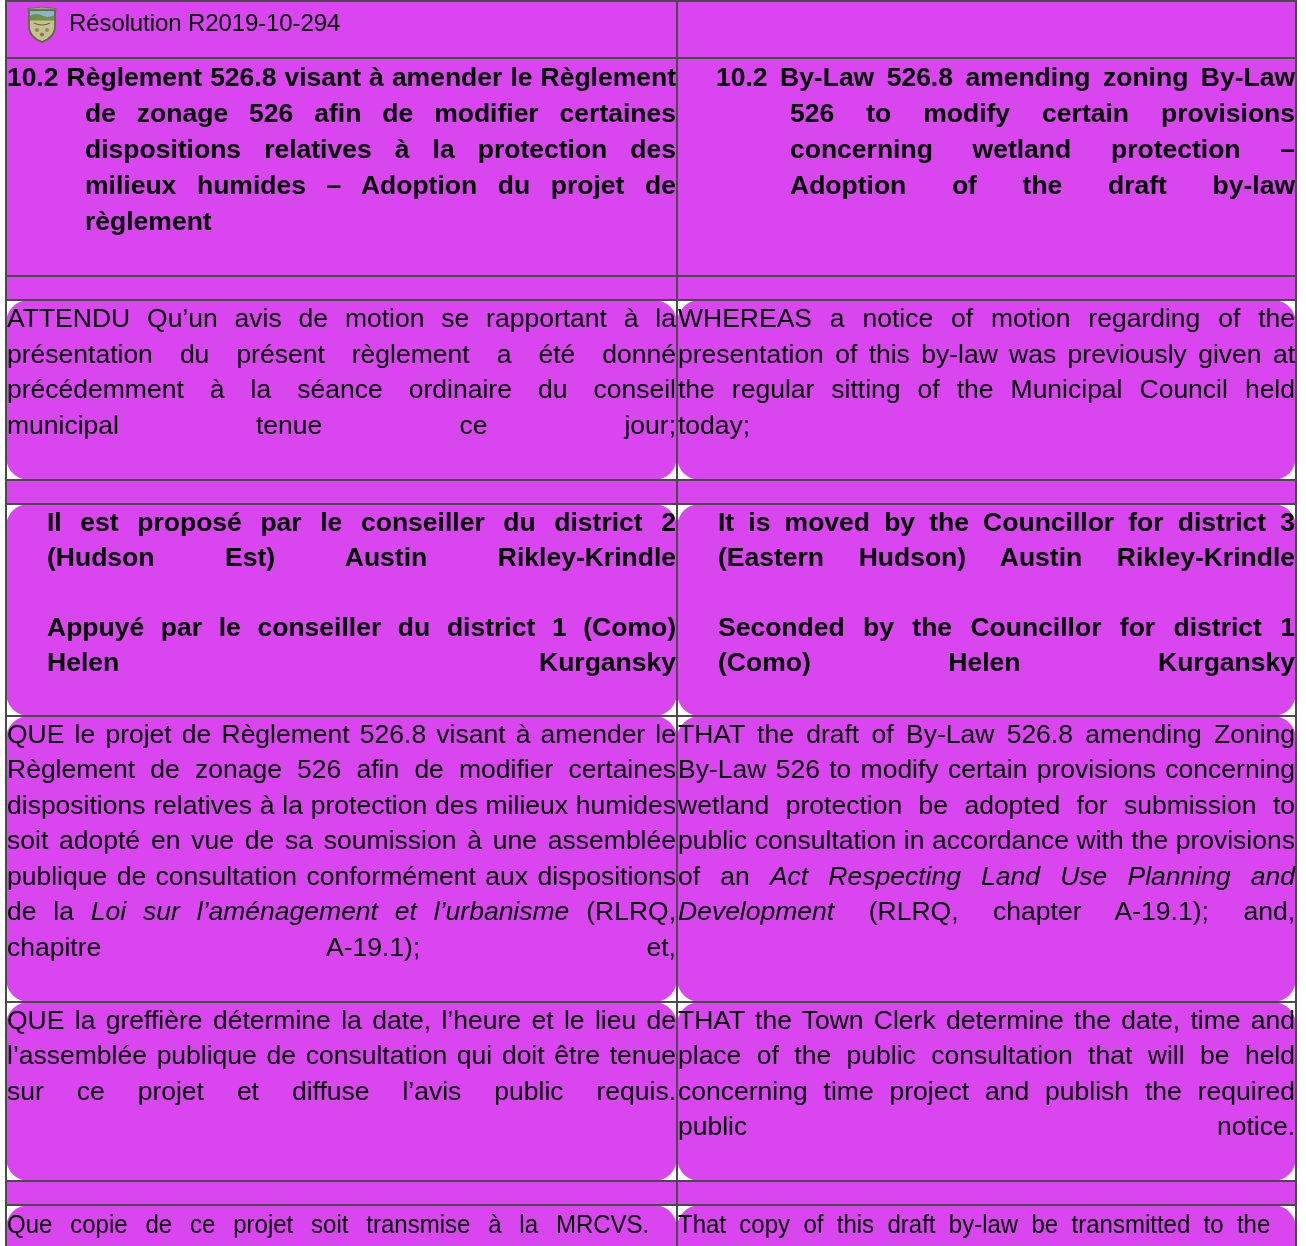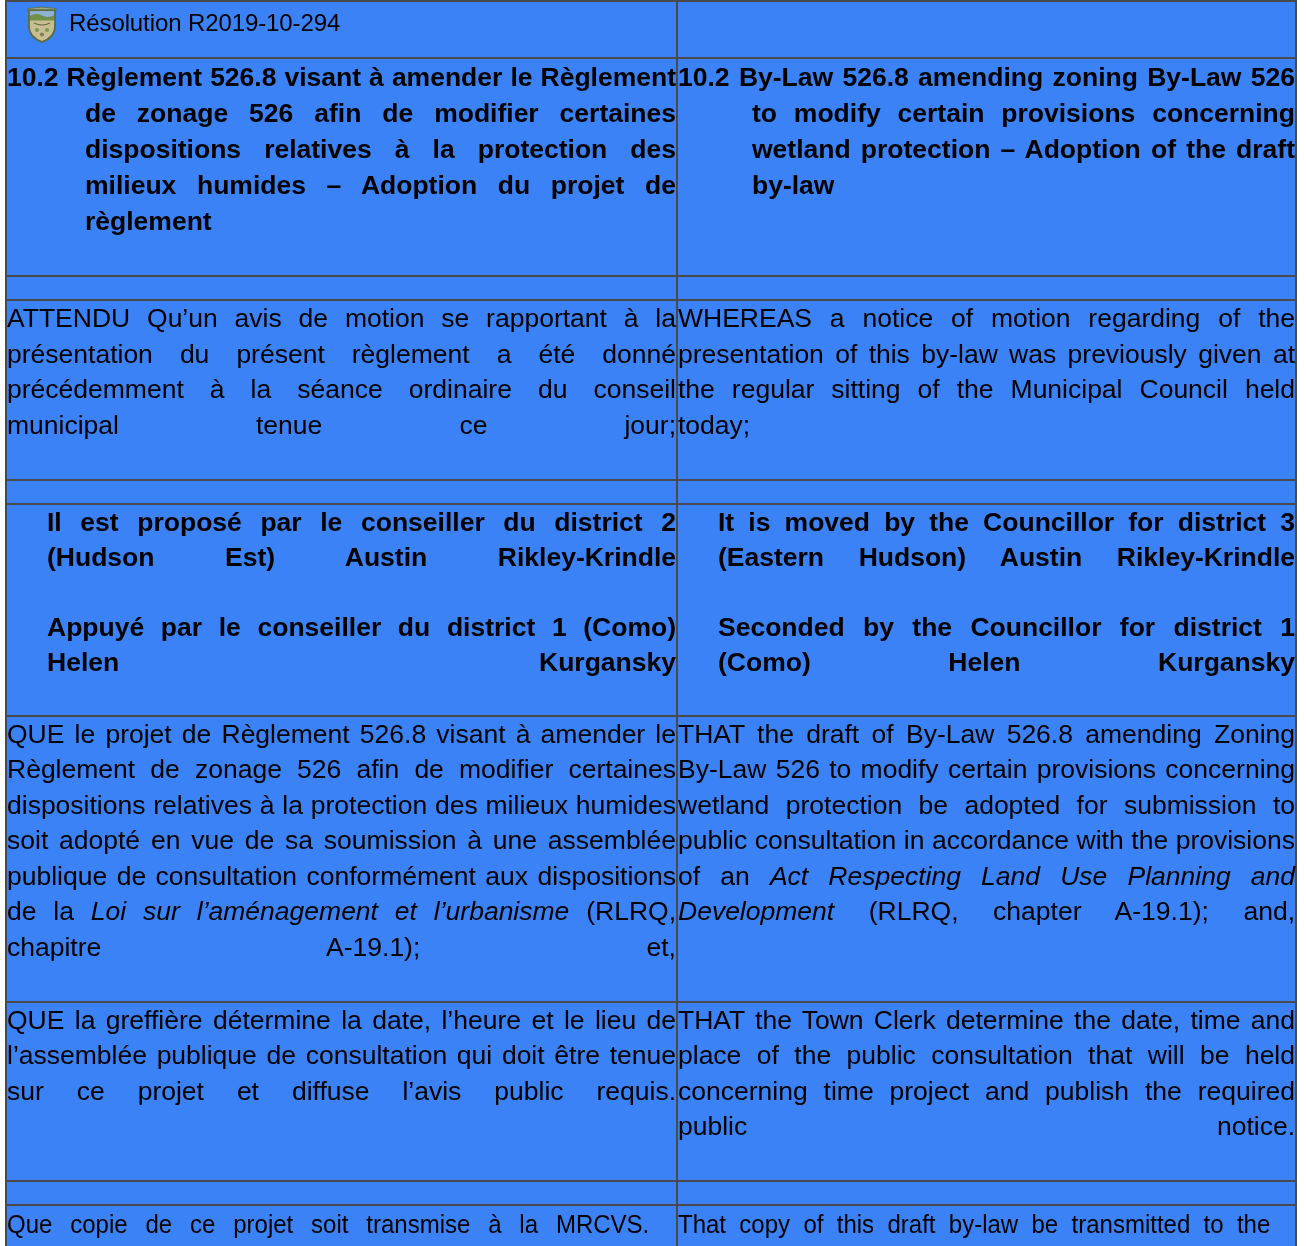--- a/index.html
+++ b/index.html
@@ -31,21 +31,21 @@
     margin-top: 0px;
   }
 
   table.doc-table col.col-fr { width: 671px; }
   table.doc-table col.col-en { width: 619px; }
 
   table.doc-table td {
     border: 2px solid #4a4a4a;
     vertical-align: top;
     padding: 0;
-    background: #3b82f6;
+    background: #d946ef;
   }
 
   
   .hdr-cell-fr {
     height: 55px;
     padding: 6px 0 0 0;
   }
   .hdr-inner {
     display: flex;
     align-items: center;
@@ -63,20 +63,21 @@
     font-size: 24px;
     line-height: 28px;
     letter-spacing: -0.1px;
     white-space: nowrap;
   }
   .hdr-cell-en { height: 55px; }
 
   
   .cell {
     padding: 9px 8px 11px 15px;
+    border-radius: 23px;
   }
   .cell-en {
     padding-left: 29px;
     padding-right: 6px;
     margin-left: 34px;
   }
 
   p.para {
     margin: 0;
     font-size: 26.5px;
@@ -107,20 +108,21 @@
     border-radius: 31px;
   }
   p.title:after {
     content: "";
     display: inline-block;
     width: 100%;
   }
   p.title.en {
     padding-left: 74px;
     text-indent: -74px;
+    margin-left: 38px;
   }
 
   
   p.motion {
     margin: 0;
     font-weight: bold;
     font-size: 26.5px;
     line-height: 35px;
     text-align: justify;
     padding-left: 40px;

